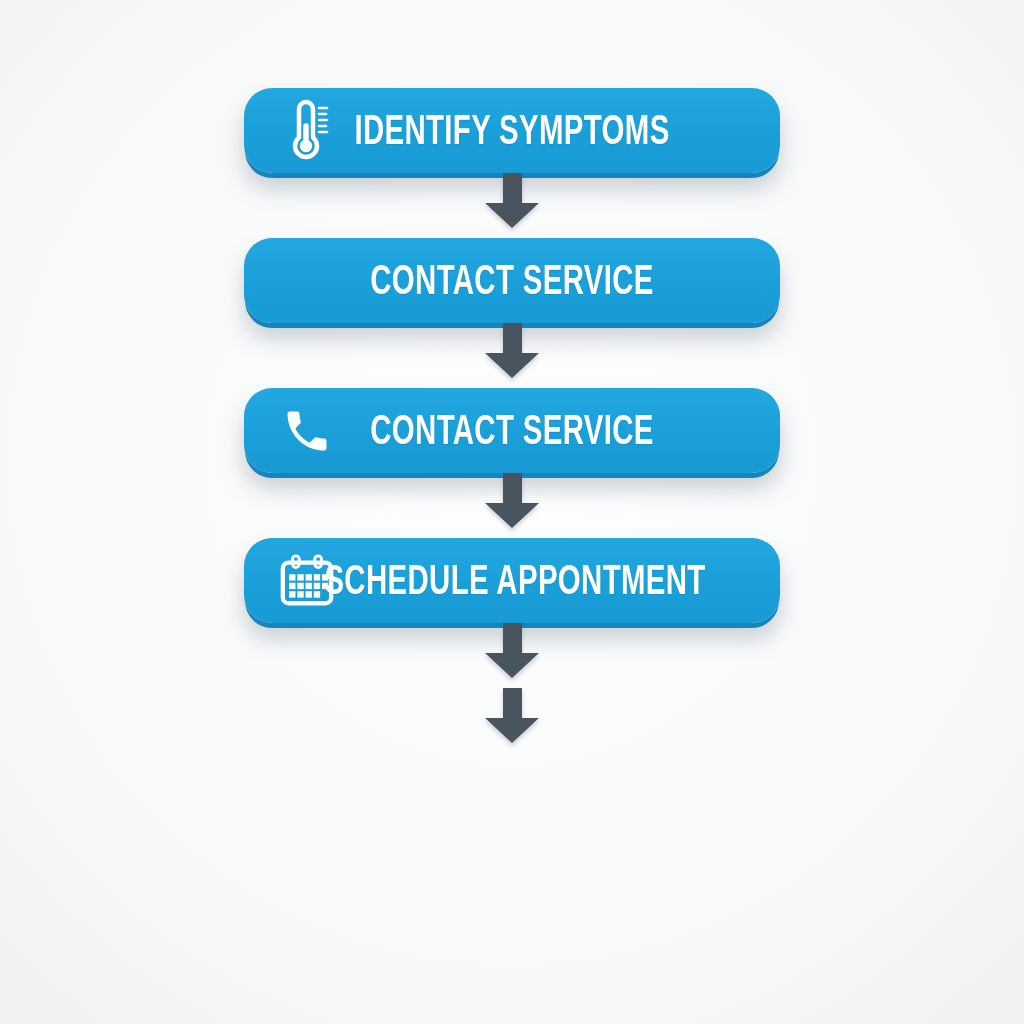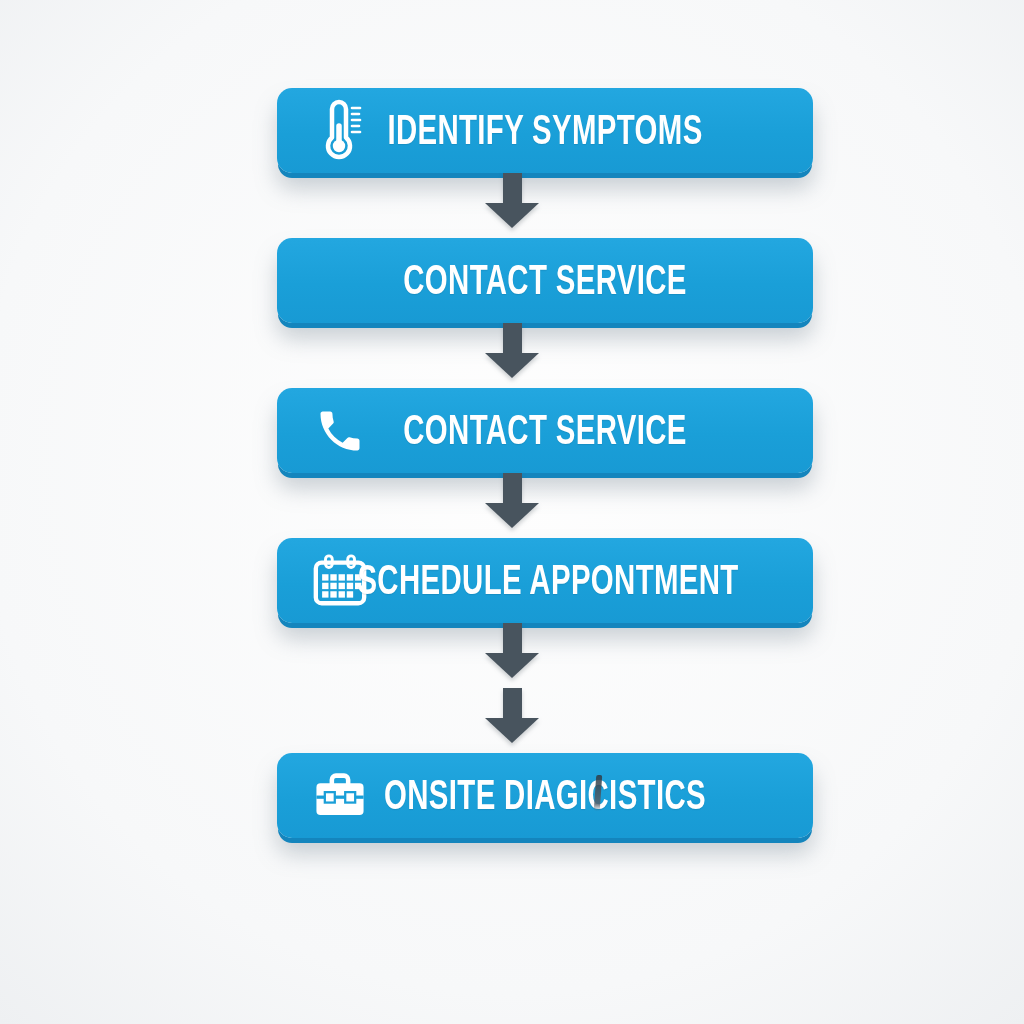--- a/index.html
+++ b/index.html
@@ -13,25 +13,24 @@
   .flow {
     position: absolute;
     left: 244px;
     top: 88px;
     width: 536px;
   }
   .step-box {
     position: relative;
     width: 536px;
     height: 85px;
-    border-radius: 15px;
+    border-radius: 28px;
     background: linear-gradient(180deg, #23a7e0 0%, #1a9fd8 55%, #189ad4 100%);
     box-shadow: 0 6px 0 -1px #1485bd,
                 0 16px 22px rgba(110, 125, 140, 0.35);
-    margin-left: 33px;
   }
   .connector {
     height: 65px;
     display: flex;
     flex-direction: column;
     align-items: center;
     filter: drop-shadow(0 3px 2px rgba(60,70,80,0.25));
   }
   .connector .stem {
     width: 19px;
@@ -162,29 +161,14 @@
     <div class="stem"></div>
       <div class="head"></div>
   </div>
 
 
   <div class="connector">
     <div class="stem"></div>
       <div class="head"></div>
   </div>
 
-  <div class="step-box">
-    <span class="icon-slot">
-      <svg width="58" height="52" viewBox="0 0 64 56">
-        <path d="M23 15 v-5 a4.5 4.5 0 0 1 4.5 -4.5 h9 a4.5 4.5 0 0 1 4.5 4.5 v5" fill="none" stroke="#fff" stroke-width="5"></path>
-        <rect x="6" y="14" width="52" height="35" rx="4.5" fill="#fff"></rect>
-        <rect x="6" y="27.5" width="52" height="3.6" fill="#1a9fd8"></rect>
-        <rect x="14" y="22.5" width="13.5" height="14" fill="#1a9fd8"></rect>
-        <rect x="16.5" y="25" width="8.5" height="9" fill="#fff"></rect>
-        <rect x="36.5" y="22.5" width="13.5" height="14" fill="#1a9fd8"></rect>
-        <rect x="39" y="25" width="8.5" height="9" fill="#fff"></rect>
-      </svg>
-    </span>
-    <div class="label">ONSITE DIAGICISTICS</div>
-    <div class="glitch"></div>
-  </div>
 
 </div>
 
 </body></html>

